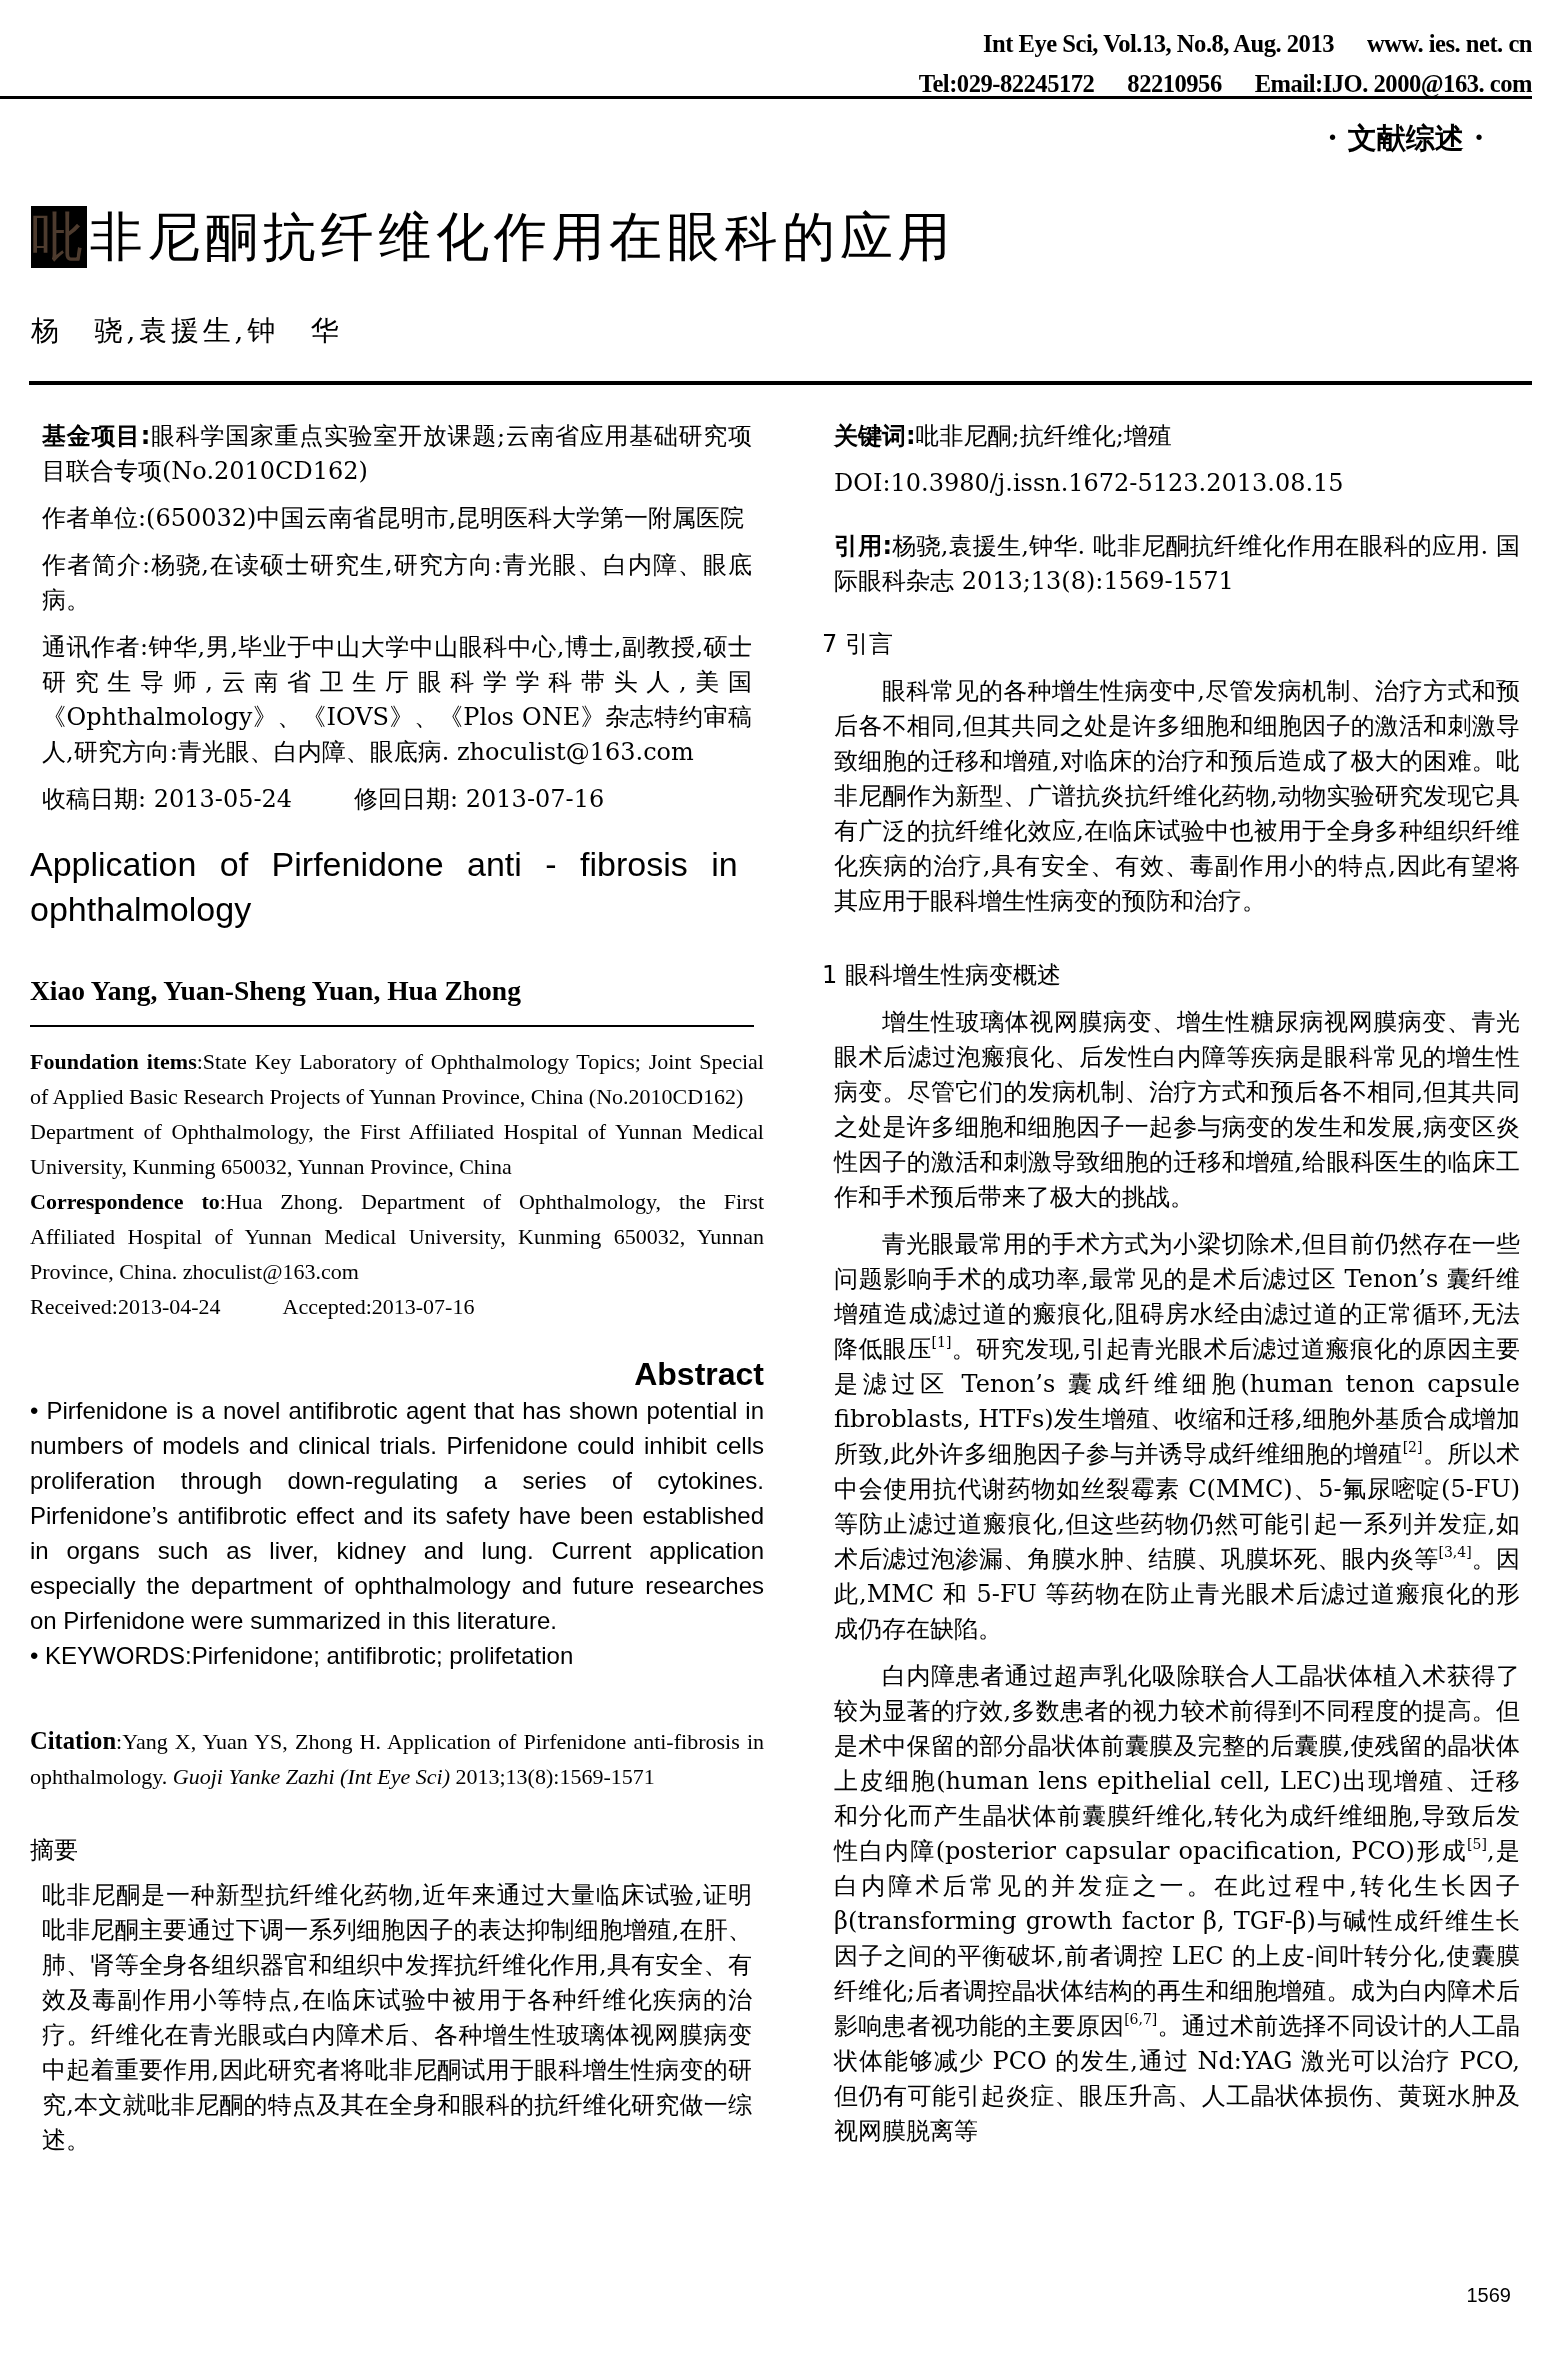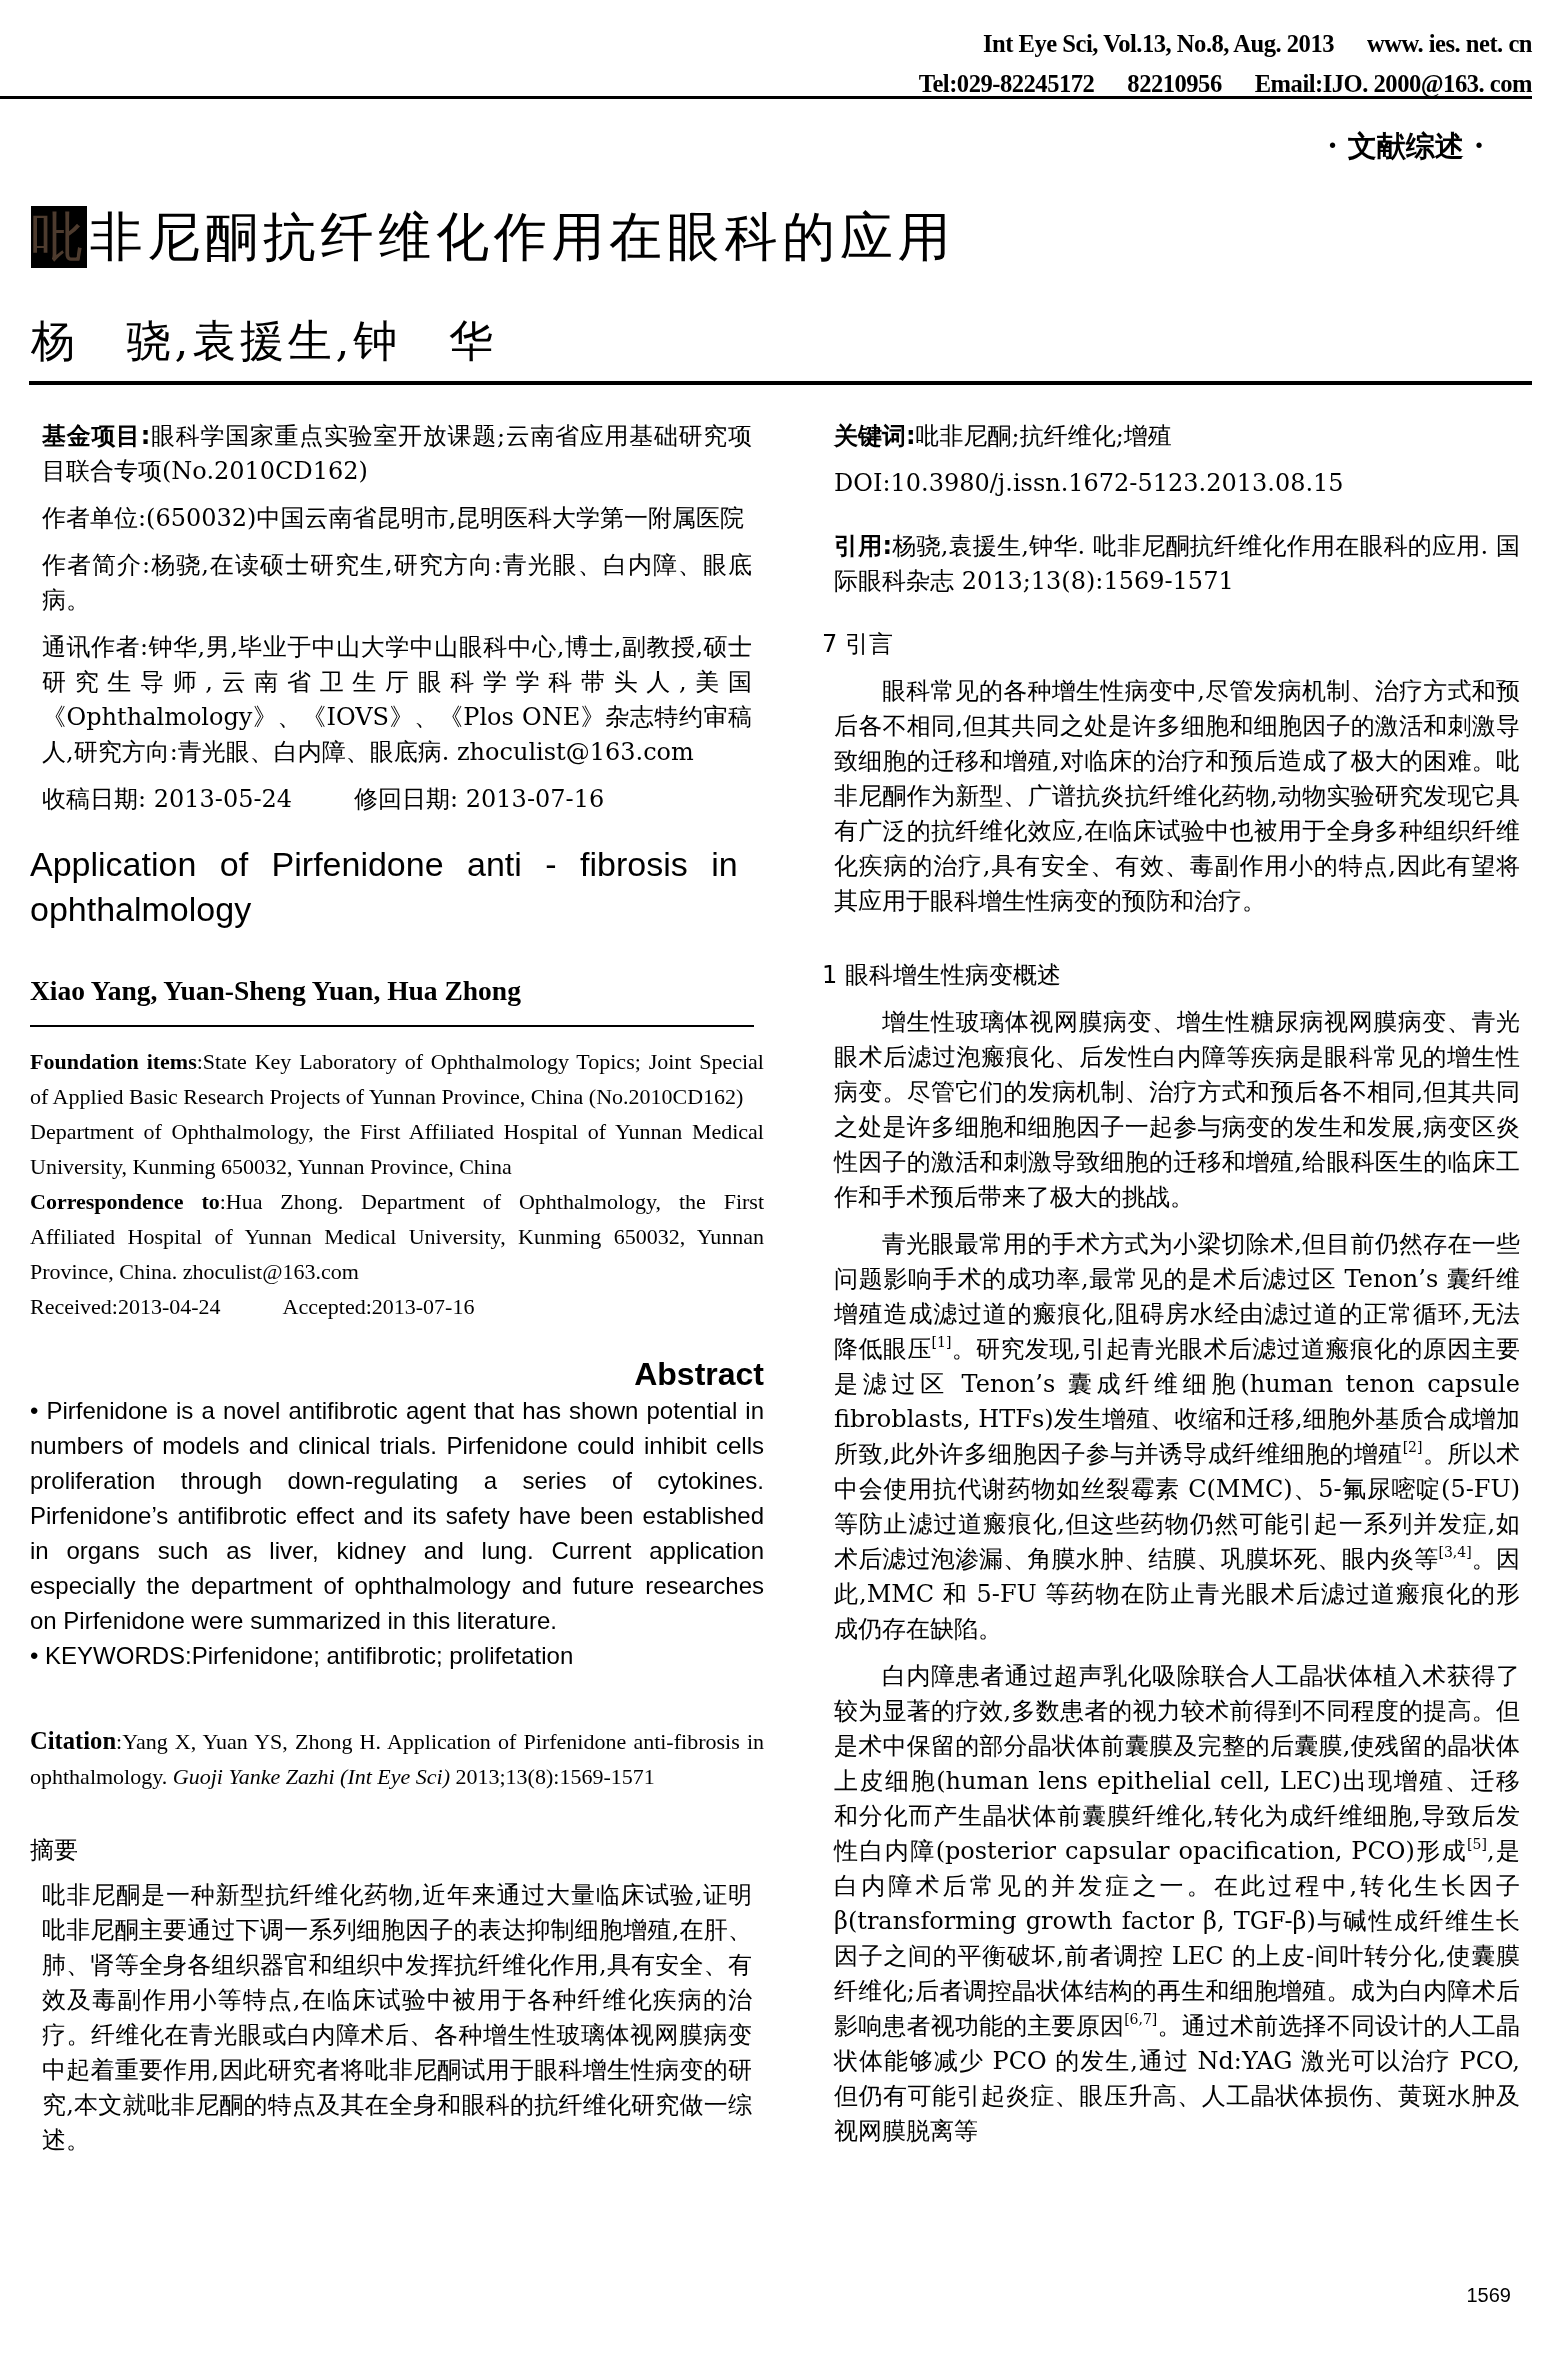--- a/index.html
+++ b/index.html
@@ -4,26 +4,26 @@
 <style>
   html, body { margin: 0; padding: 0; background: #ffffff; }
   body { width: 1560px; height: 2366px; position: relative; overflow: hidden; color: #000; }
 
   
   #running-header { position: absolute; right: 28px; top: 24px; text-align: right; font-family: "Liberation Serif", serif; font-weight: bold; font-size: 24.6px; line-height: 40px; letter-spacing: -0.5px; }
   #running-header .gap { display: inline-block; width: 33px; }
   #header-rule { position: absolute; left: 0; right: 28px; top: 96px; height: 2.8px; background: #000; }
 
   
-  #section-label { position: absolute; right: 76px; top: 127px; font-family: "DejaVu Serif", serif; font-size: 29px; font-weight: bold; }
+  #section-label { position: absolute; right: 76px; top: 119px; font-family: "DejaVu Serif", serif; font-size: 29px; font-weight: bold; }
 
   
   #cn-title { position: absolute; left: 31px; top: 206px; font-family: "DejaVu Sans", sans-serif; font-size: 53px; line-height: 62px; letter-spacing: 4.7px; white-space: nowrap; }
   #cn-title .dropcap { display: inline-block; background: #000; color: #4d3b2e; width: 56px; text-align: center; margin-right: 2.8px; }
-  #cn-authors { position: absolute; left: 31px; top: 312px; font-family: "DejaVu Serif", serif; font-size: 44px; letter-spacing: 3.8px; white-space: pre; text-align: right; }
+  #cn-authors { position: absolute; left: 31px; top: 312px; font-family: "DejaVu Serif", serif; font-size: 28px; letter-spacing: 3.8px; white-space: pre; text-align: right; }
   #title-rule { position: absolute; left: 29px; right: 28px; top: 381px; height: 3.8px; background: #000; }
 
   
   .col { position: absolute; top: 407px; }
   #left-col { left: 30px; width: 734px; }
   #right-col { left: 822px; width: 710px; }
 
   .cn-block { font-family: "DejaVu Serif", serif; font-size: 24px; line-height: 35px; text-align: justify; }
   .cn-block p { margin: 12px; }
   .cn-block b { font-family: "DejaVu Sans", sans-serif; font-weight: bold; }

